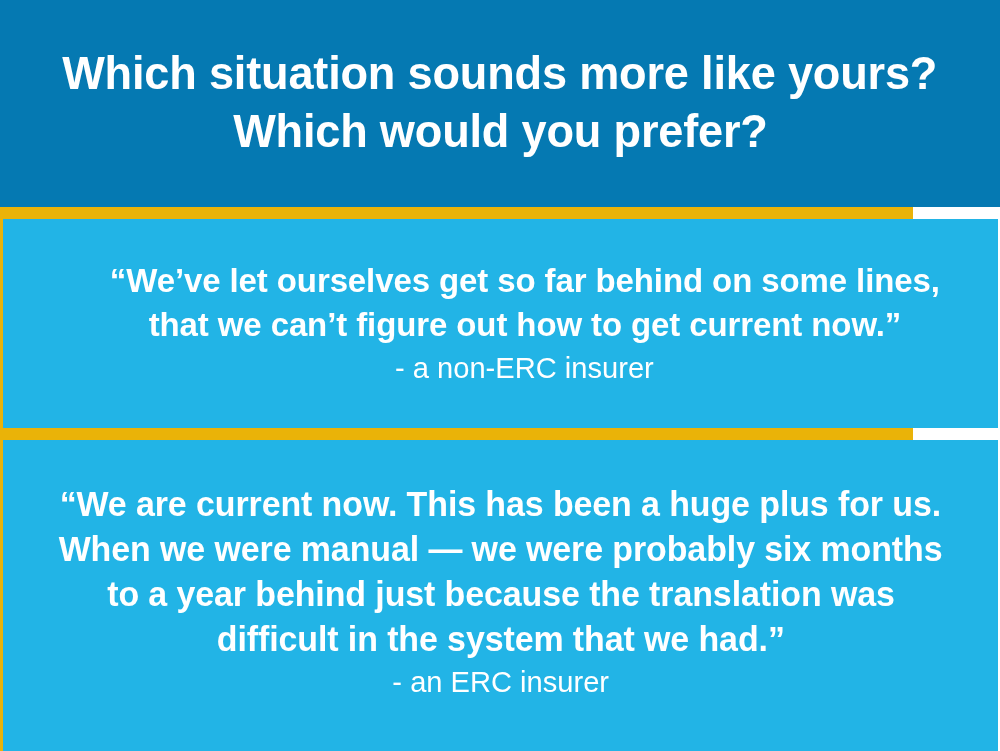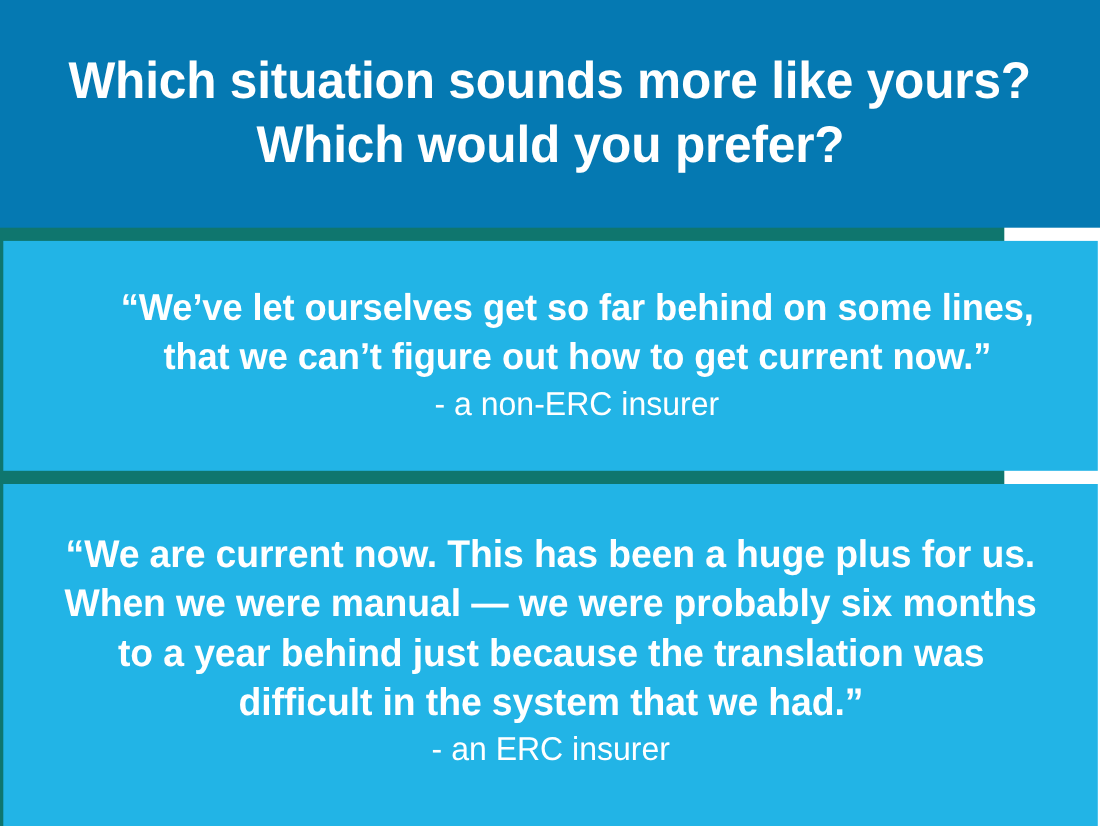--- a/index.html
+++ b/index.html
@@ -12,21 +12,21 @@
     height: 751px;
     overflow: hidden;
     font-family: "Liberation Sans", sans-serif;
     -webkit-font-smoothing: antialiased;
   }
 
   #slide {
     position: relative;
     width: 913px;
     height: 751px;
-    background: #0f766e;
+    background: #eab308;
     display: flex;
     flex-direction: column;
   }
 
   
   .header-band {
     position: absolute;
     left: 0;
     top: 0;
     width: 1000px;

